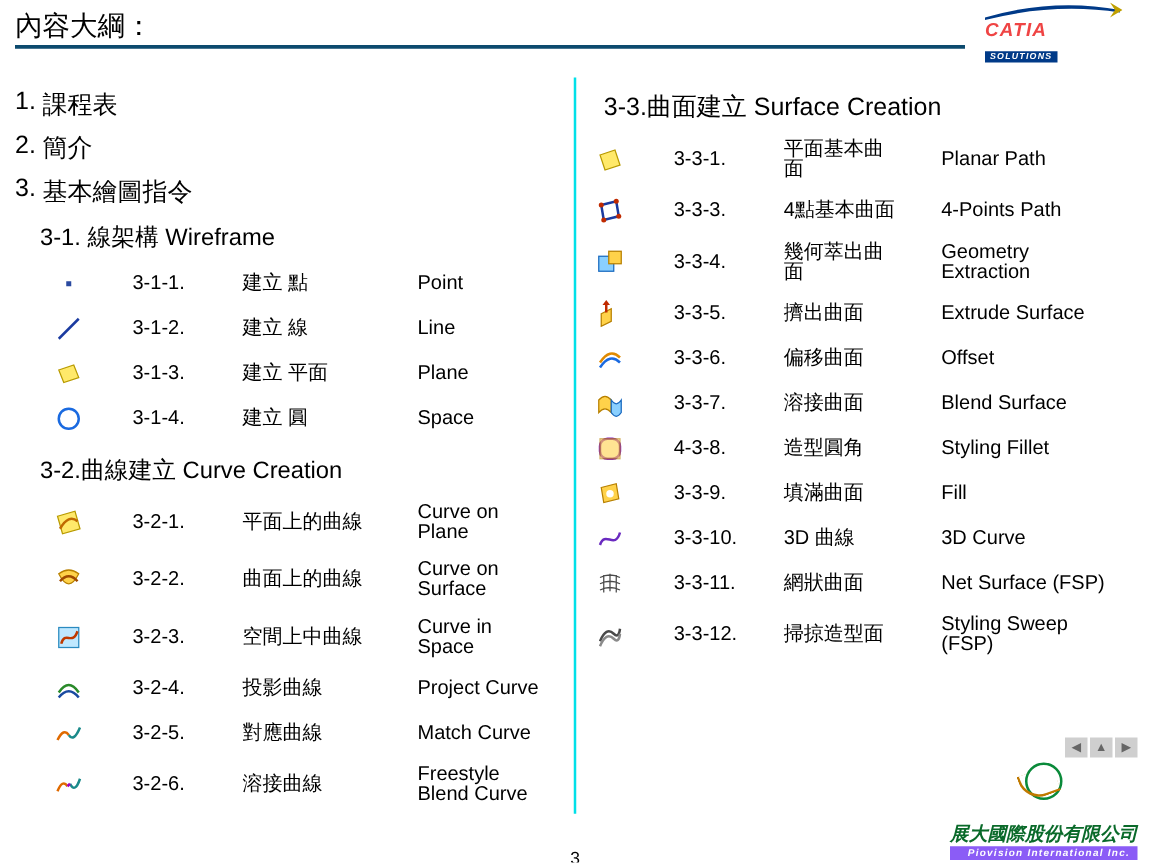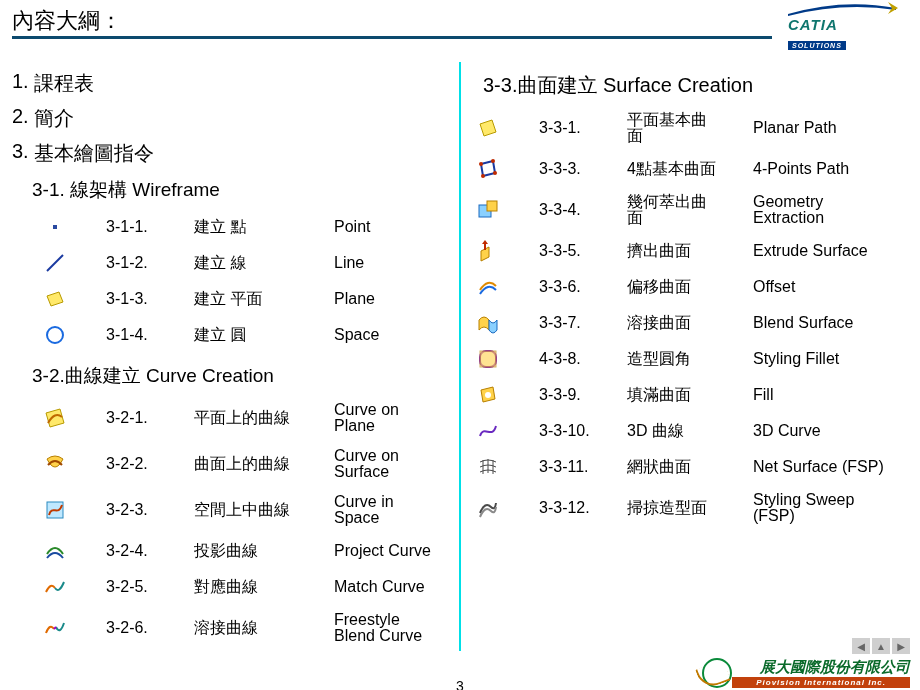--- a/index.html
+++ b/index.html
@@ -29,21 +29,21 @@
     margin-top: -4px;
     width: 120px;
   }
   .logo-catia .swoosh {
     display: block;
   }
   .logo-catia .txt {
     font-style: italic;
     font-weight: bold;
     font-size: 15px;
-    color: #0f766e;
+    color: #ef4444;
     letter-spacing: 1px;
     margin-top: 10px;
   }
   .logo-catia .sol {
     display: inline-block;
     background: #003a88;
     color: #fff;
     font-size: 7px;
     letter-spacing: 1px;
     padding: 1px 4px;
@@ -131,21 +131,22 @@
     background: #cfcfcf;
     display: flex;
     align-items: center;
     justify-content: center;
     font-size: 10px;
     color: #666;
   }
   .company {
     display: flex;
     align-items: center;
-    gap: 0;
+    gap: 18px;
+    flex-direction: column;
   }
   .company-logo {
     width: 30px; height: 30px;
     border: 2px solid #0a8a3a;
     border-radius: 50%;
     position: relative;
   }
   .company-logo::before {
     content: "";
     position: absolute;
@@ -158,25 +159,25 @@
     transform: rotate(-20deg);
   }
   .company-text .zh {
     font-weight: bold;
     color: #0a6a2a;
     font-size: 15px;
     font-style: italic;
   }
   .company-text .en {
     display: block;
-    background: #c2410c;
+    background: #8b5cf6;
     color: #fff;
     font-size: 8px;
     letter-spacing: 1px;
-    padding: 1px 24px;
+    padding: 1px 6px;
     font-style: italic;
     font-weight: bold;
   }
   svg { display: block; }
 </style>
 </head>
 <body>
 
 <div class="header">
   <div class="title">內容大綱：</div>

